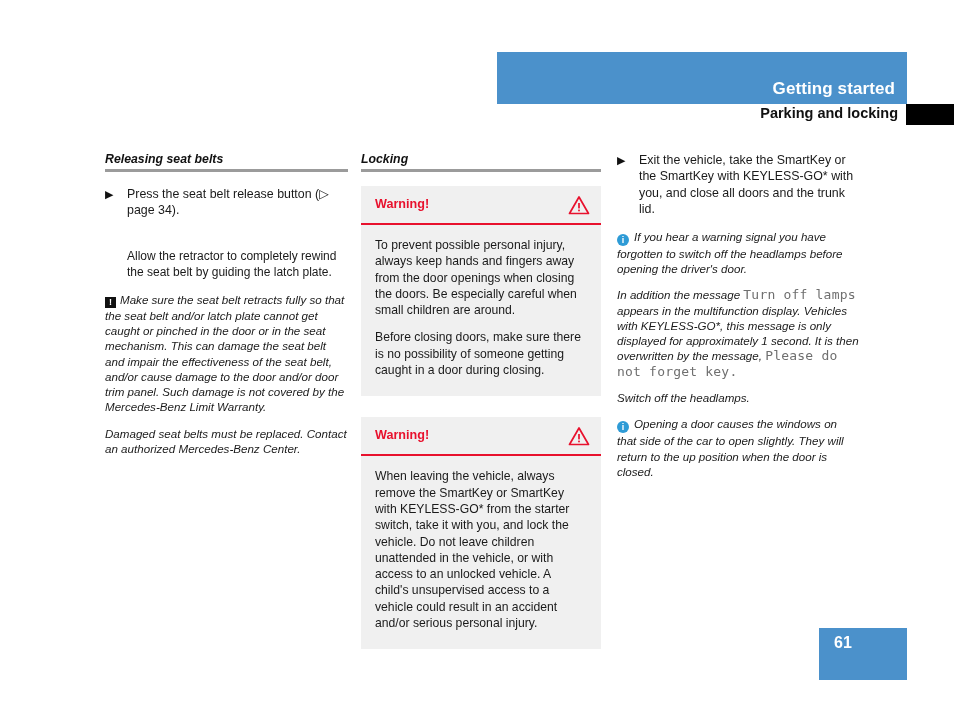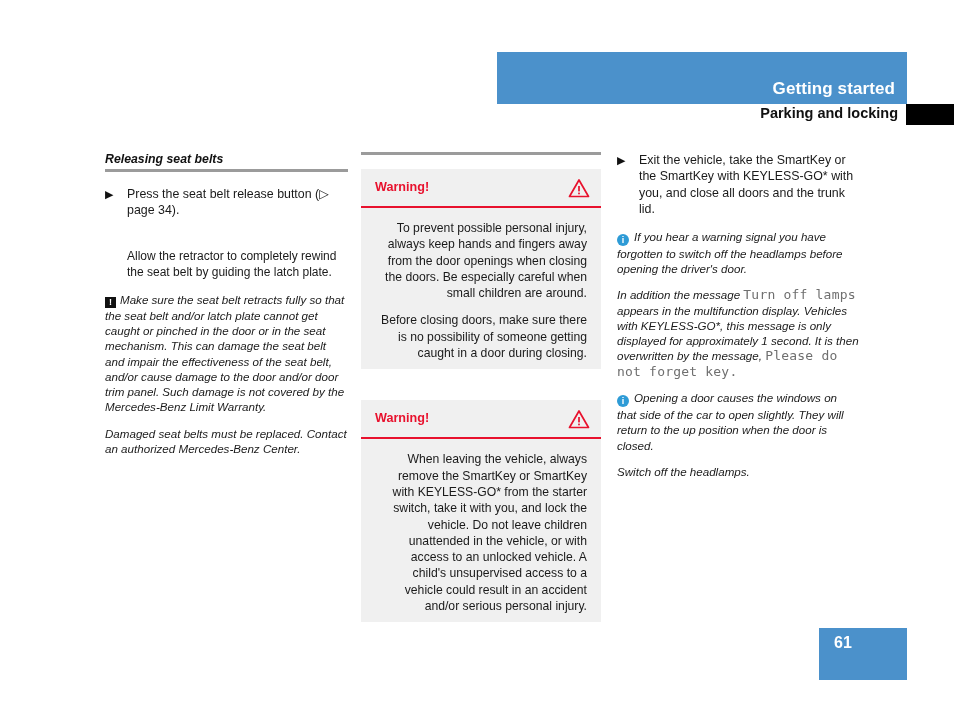--- a/index.html
+++ b/index.html
@@ -152,21 +152,21 @@
     font-family: "DejaVu Sans Mono", monospace;
     font-style: normal;
     font-size: 13px;
     color: #6f6f6f;
     letter-spacing: 0.2px;
   }
 
   
   .warnbox {
     background: #f0f0f0;
-    margin-bottom: 31px;
+    margin-bottom: 21px;
   }
   .warn-head {
     position: relative;
     height: 37px;
     border-bottom: 2.5px solid #e8112d;
   }
   .warn-title {
     position: absolute;
     left: 14px;
     top: 11px;
@@ -175,22 +175,21 @@
     color: #e8112d;
   }
   .warn-tri {
     position: absolute;
     right: 11px;
     top: 9px;
     width: 22px;
     height: 20px;
   }
   .warn-body {
-    padding: 12px 14px 8px 14px;
-    text-align: right;
+    padding: 12px 14px 18px 14px;
   }
   .warn-body p {
     font-size: 12.2px;
     line-height: 16.3px;
     color: #1a1a1a;
     margin: 0 0 11px 0;
   }
   .warn-body p:last-child { margin-bottom: 0; }
 
   
@@ -234,20 +233,21 @@
   <div class="step-cont">Allow the retractor to completely rewind the seat belt by guiding the latch plate.</div>
 
   <p class="note">
     <span class="ic-excl">!</span><span>Make sure the seat belt retracts fully so that the seat belt and/or latch plate cannot get caught or pinched in the door or in the seat mechanism. This can damage the seat belt and impair the effectiveness of the seat belt, and/or cause damage to the door and/or door trim panel. Such damage is not covered by the Mercedes-Benz Limit Warranty.</span>
   </p>
 
   <p class="note">Damaged seat belts must be replaced. Contact an authorized Mercedes-Benz Center.</p>
 </div>
 
 <div class="col col-mid">
+  <div class="sec-head">Locking</div>
   <div class="sec-rule"></div>
 
   <div class="warnbox">
     <div class="warn-head">
       <span class="warn-title">Warning!</span>
       <span class="warn-tri">
         <svg width="22" height="20" viewBox="0 0 22 20" aria-hidden="true">
           <polygon points="11,2 20.5,18.5 1.5,18.5" fill="none" stroke="#e8112d" stroke-width="1.7" stroke-linejoin="round"></polygon>
           <rect x="10.15" y="8" width="1.7" height="5.4" fill="#e8112d"></rect>
           <rect x="10.15" y="14.6" width="1.7" height="1.7" fill="#e8112d"></rect>
@@ -288,22 +288,22 @@
     <span class="ic-info">i</span><span>If you hear a warning signal you have forgotten to switch off the headlamps before opening the driver's door.</span>
   </p>
 
   <p class="note">
     <span>In addition the message</span>
     <span class="disp">Turn off lamps</span>
     <span>appears in the multifunction display. Vehicles with KEYLESS-GO*, this message is only displayed for approximately 1 second. It is then overwritten by the message,</span>
     <span class="disp">Please do not forget key</span><span class="disp">.</span>
   </p>
 
+  <p class="note">Switch off the headlamps.</p>
+
   <p class="note">
     <span class="ic-info">i</span><span>Opening a door causes the windows on that side of the car to open slightly. They will return to the up position when the door is closed.</span>
   </p>
-
-  <p class="note">Switch off the headlamps.</p>
 </div>
 
 <div class="pagenum-box">
   <span class="pagenum">61</span>
 </div>
 
 </body></html>

